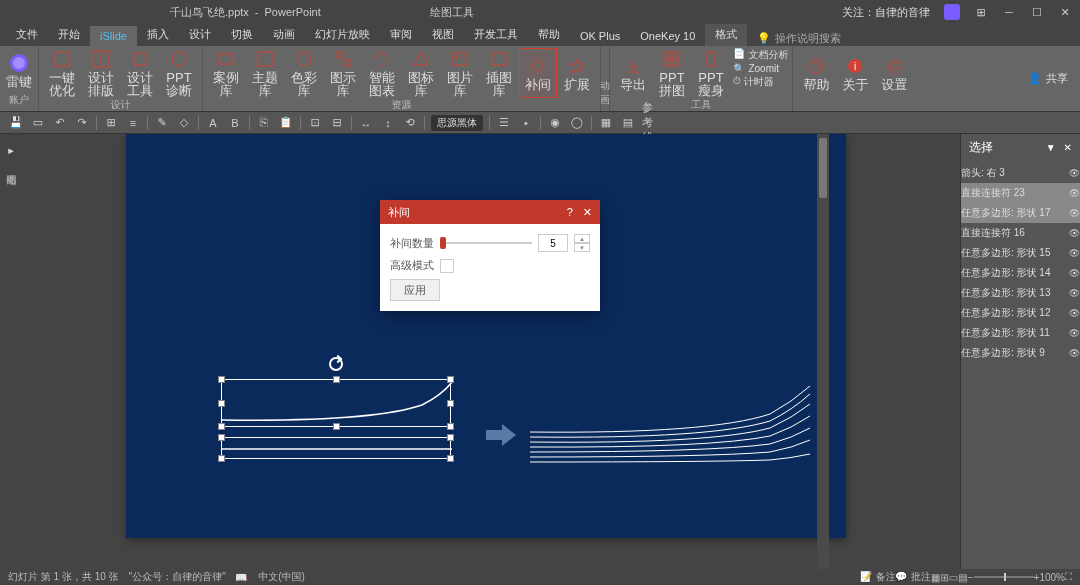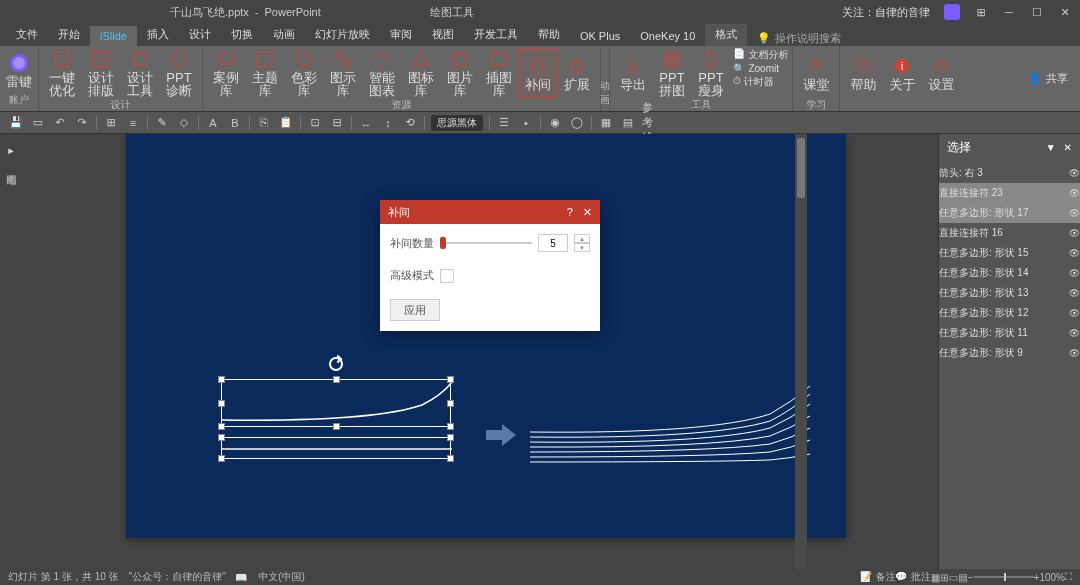--- a/index.html
+++ b/index.html
@@ -43,30 +43,30 @@
 .sel-box.top{left:0;top:0;width:230px;height:48px}
 .sel-box.bot{left:0;top:58px;width:230px;height:22px}
 .handle{position:absolute;width:7px;height:7px;background:#fff;border:1px solid #888}
 .curve{position:absolute;stroke:#fff;fill:none}
 .arrow{position:absolute;left:360px;top:288px;width:30px;height:26px}
 .waves{position:absolute;left:404px;top:250px;width:280px;height:90px}
 .waves path{stroke:#fff;fill:none;stroke-width:1}
 .dialog{position:absolute;left:380px;top:200px;width:220px;background:#fff;box-shadow:0 4px 16px rgba(0,0,0,.4);z-index:10}
 .dlg-title{height:24px;background:#c0392b;display:flex;align-items:center;padding:0 8px;color:#fff;font-size:11px}
 .dlg-title .close{margin-left:auto;display:flex;gap:10px}
-.dlg-body{padding:10px;display:flex;flex-direction:column;gap:16px;font-size:11px;color:#555}
+.dlg-body{padding:10px;display:flex;flex-direction:column;gap:6px;font-size:11px;color:#555}
 .dlg-row{display:flex;align-items:center;gap:6px}
 .slider-track{flex:1;height:2px;background:#ccc;position:relative}
 .slider-thumb{position:absolute;left:0;top:-5px;width:6px;height:12px;background:#c0392b;border-radius:2px}
 .num-input{width:30px;height:18px;border:1px solid #ccc;text-align:center;font-size:10px}
 .spin{display:flex;flex-direction:column}
 .spin div{width:16px;height:9px;border:1px solid #ccc;display:flex;align-items:center;justify-content:center;font-size:7px;color:#888}
 .chk{width:14px;height:14px;border:1px solid #ccc;background:#fff}
 .dlg-btn{width:50px;height:22px;background:#f0f0f0;border:1px solid #ccc;display:flex;align-items:center;justify-content:center;color:#555;font-size:11px}
-.right-panel{width:142px;background:#555;border-left:1px solid #333;display:flex;flex-direction:column}
+.right-panel{width:120px;background:#555;border-left:1px solid #333;display:flex;flex-direction:column}
 .rp-title{padding:5px 8px;font-size:12px;color:#fff;display:flex;align-items:center}
 .rp-title .x{margin-left:auto;display:flex;gap:8px;font-size:10px}
 .rp-btns{display:flex;gap:4px;padding:4px 6px}
 .rp-btn{border:1px solid #888;padding:2px 6px;font-size:10px;color:#ddd}
 .rp-list{flex:1;overflow:auto;padding:2px 0}
 .rp-item{padding:3px 0;font-size:10px;color:#ddd;display:flex;align-items:center;cursor:pointer}
 .rp-item.sel{background:#888}
 .rp-item .eye{margin-left:auto;font-size:9px}
 .scrollbar-v{position:absolute;right:131px;top:0;bottom:0;width:12px;background:#4a4a4a}
 .scrollbar-v .thumb{position:absolute;left:2px;top:4px;width:8px;height:60px;background:#777;border-radius:2px}
@@ -298,33 +298,20 @@
             <span>Zoomit</span>
           </div>
         <div style="font-size:10px;color:#ddd;display:flex;gap:3px;cursor:pointer">
             <span>⏱</span>
             <span>计时器</span>
           </div>
       </div>
     </div>
     <div class="rgroup-lbl">工具</div>
   </div>
-  <div class="rgroup">
-    <div class="rgroup-row">
-      <div class="rbtn">
-          <div class="ico">
-            <svg width="18" height="18">
-              <path d="M2 8l7-4 7 4-7 4z" fill="none" stroke="#d14233"></path>
-            </svg>
-          </div>
-          <div class="lbl">课堂</div>
-        </div>
-    </div>
-    <div class="rgroup-lbl">学习</div>
-  </div>
   <div class="rgroup" style="border-right:none">
     <div class="rgroup-row">
       <div class="rbtn">
           <div class="ico">
             <svg width="18" height="18">
               <circle cx="9" cy="9" r="7" fill="none" stroke="#d14233"></circle>
               <text x="9" y="13" text-anchor="middle" fill="#d14233" font-size="10">?</text>
             </svg>
           </div>
           <div class="lbl">帮助</div>

